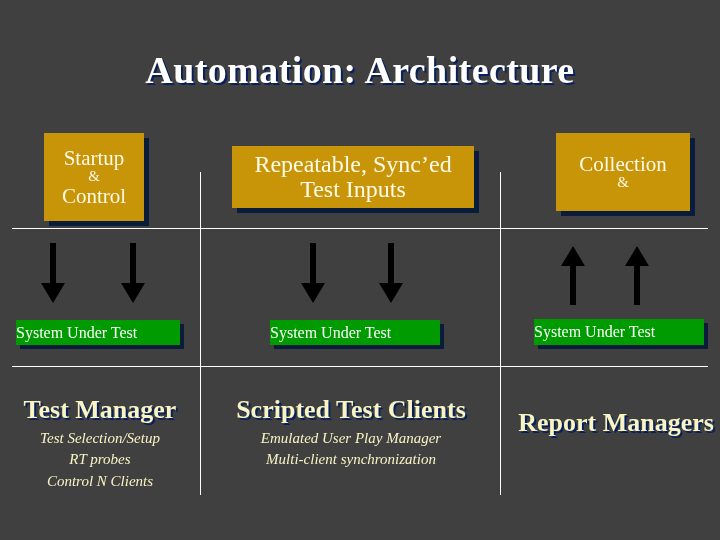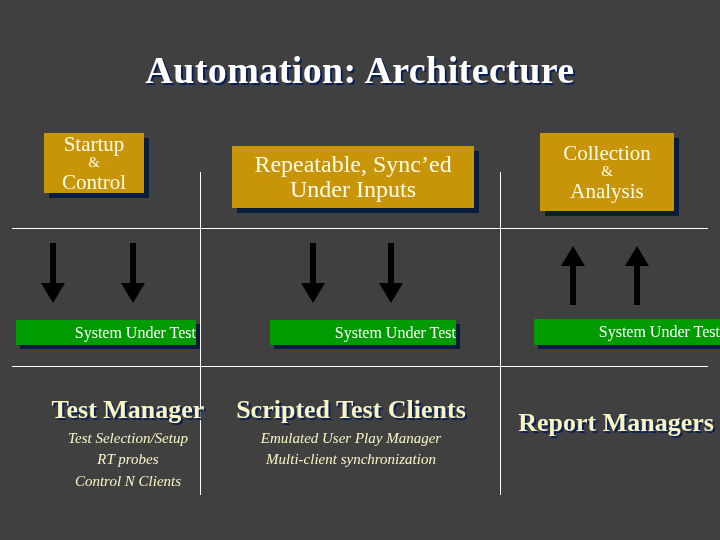--- a/index.html
+++ b/index.html
@@ -61,24 +61,24 @@
     flex-direction: column;
     align-items: center;
     justify-content: center;
     text-align: center;
     line-height: 1.06;
     font-size: 21px;
   }
   .gold-box .amp { font-size: 15px; display: block; }
   .gold-box .ln  { display: block; }
 
-  #box-startup    { left: 44px;  top: 133px; width: 100px; height: 60px; }
+  #box-startup    { left: 44px;  top: 133px; width: 100px; height: 88px; }
   #box-inputs     { left: 232px; top: 146px; width: 242px; height: 62px;
                     font-size: 24px; justify-content: center; }
-  #box-collection { left: 540px; top: 133px; width: 134px; height: 78px; }
+  #box-collection { left: 556px; top: 133px; width: 134px; height: 78px; }
 
   
   .arrow {
     position: absolute;
     width: 26px;
     height: 62px;
   }
   .arrow svg { display: block; }
 
   #arrow-c1-a { left: 40px;  top: 243px; }
@@ -89,24 +89,23 @@
   #arrow-c3-b { left: 624px; top: 245px; }
 
   
   .green-box {
     position: absolute;
     background: #009b00;
     color: #ffffff;
     box-shadow: 4px 4px 0 #0a1c3c;
     display: flex;
     align-items: center;
-    justify-content: flex-end;
+    justify-content: flex-start;
     font-size: 16px;
     white-space: nowrap;
-    padding-left: 16px;
   }
   #sut-1 { left: 16px;  top: 320px; width: 164px; height: 25px; }
   #sut-2 { left: 270px; top: 320px; width: 170px; height: 25px; }
   #sut-3 { left: 534px; top: 319px; width: 170px; height: 26px; }
 
   
   .col {
     position: absolute;
     text-align: center;
     color: #f7f3c2;
@@ -121,21 +120,21 @@
   }
   .col-sub {
     margin-top: 4px;
     font-size: 15px;
     font-style: italic;
     color: #f8f4c4;
     line-height: 1.42;
   }
   .col-sub div { white-space: nowrap; }
 
-  #col-1 { left: 0px;   top: 395px; width: 200px; padding-left: 28px; }
+  #col-1 { left: 0px;   top: 395px; width: 200px; }
   #col-2 { left: 202px; top: 395px; width: 298px; }
   #col-3 { left: 502px; top: 408px; width: 228px; }
 </style>
 </head>
 <body>
 
 <div id="slide">
 
   <div id="slide-title">Automation: Architecture</div>
 
@@ -145,27 +144,26 @@
   <div class="vrule" id="vrule-right"></div>
 
   <div class="gold-box" id="box-startup">
     <span class="ln">Startup</span>
     <span class="amp">&amp;</span>
     <span class="ln">Control</span>
   </div>
 
   <div class="gold-box" id="box-inputs">
     <span class="ln">Repeatable, Sync’ed</span>
-    <span class="ln">Under Inputs</span>
+    <span class="ln">Test Inputs</span>
   </div>
 
   <div class="gold-box" id="box-collection">
     <span class="ln">Collection</span>
     <span class="amp">&amp;</span>
-    <span class="ln">Analysis</span>
   </div>
 
   <div class="arrow" id="arrow-c1-a">
     <svg width="26" height="62" viewBox="0 0 26 62">
         <polygon fill="#000000" points="10,0 16,0 16,40 25,40 13,60 1,40 10,40"></polygon>
       </svg>
   </div>
   <div class="arrow" id="arrow-c1-b">
     <svg width="26" height="62" viewBox="0 0 26 62">
         <polygon fill="#000000" points="10,0 16,0 16,40 25,40 13,60 1,40 10,40"></polygon>

